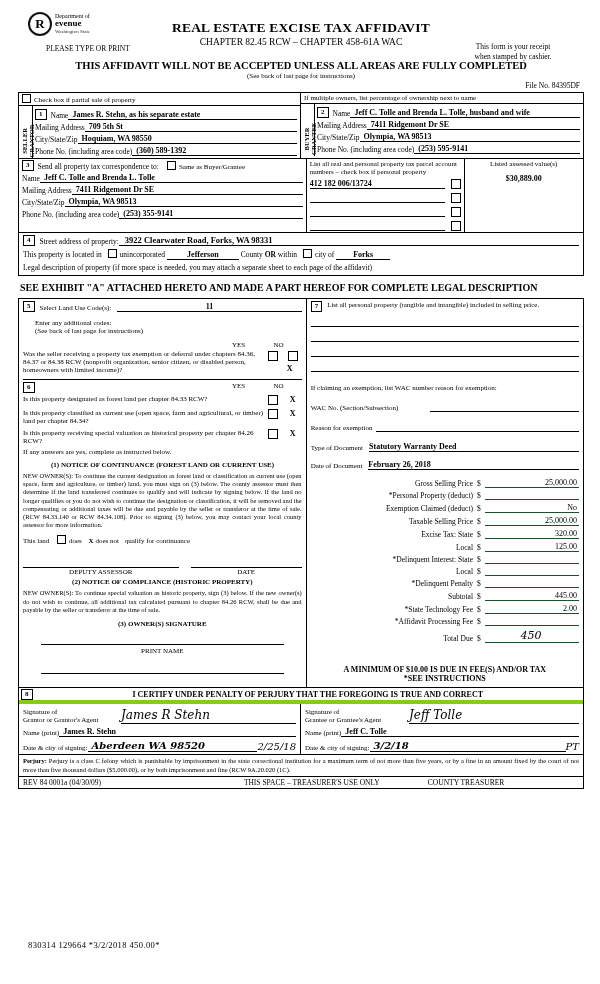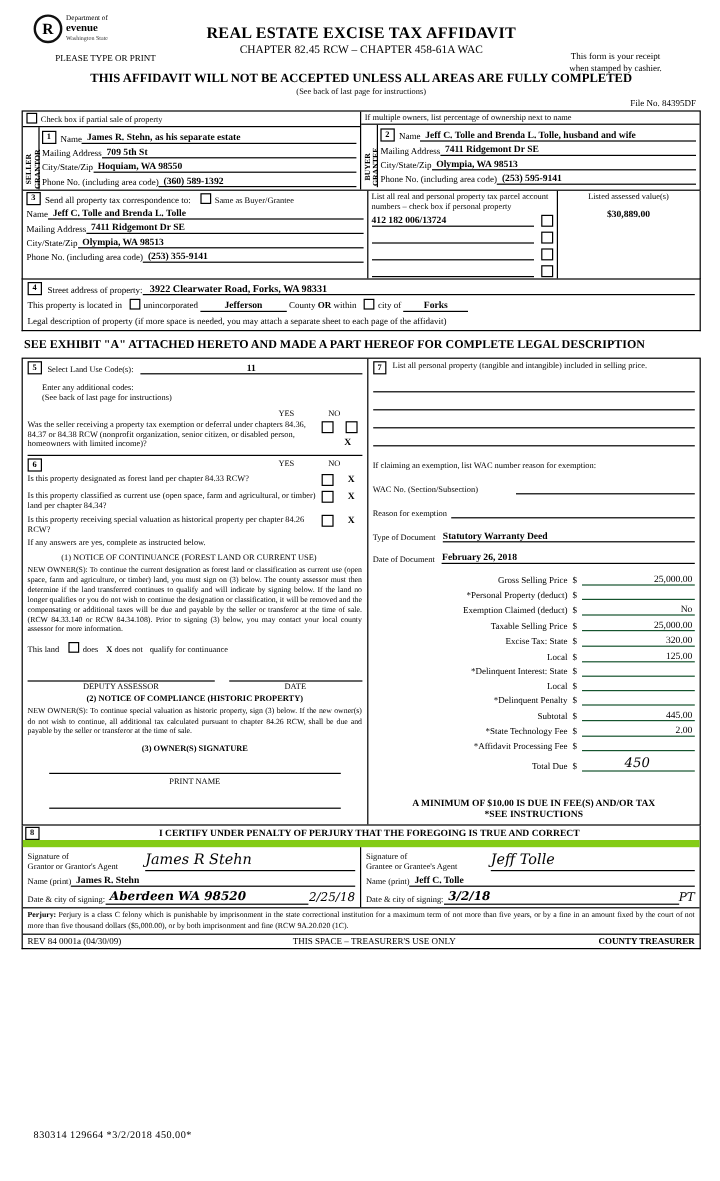--- a/index.html
+++ b/index.html
@@ -85,21 +85,21 @@
   .certtitle{text-align:center;font-size:8px;font-weight:bold;padding:2px 0 1px 0;}
   .sigwrap{display:flex;}
   .sigcol{width:50%;box-sizing:border-box;padding:1px 4px 2px 4px;}
   .sigcol.l{border-right:1px solid #000;}
   .sigline{font-size:7px;display:flex;align-items:flex-end;}
   .sigline .sv{flex:1;border-bottom:1px solid #000;padding-left:4px;font-weight:bold;font-size:8px;}
   .script{font-family:"DejaVu Serif",serif;font-style:italic;font-size:12px;}
   .perj{font-size:6.5px;line-height:8.5px;padding:2px 4px;border-top:1px solid #000;text-align:justify;}
   .footbar{display:flex;font-size:7.5px;border-top:1px solid #000;}
   .footbar div{padding:1px 4px;}
-  .fb1{width:32%;} .fb2{width:40%;text-align:center;} .fb3{width:28%;text-align:right;font-weight:bold;}
+  .fb1{width:32%;} .fb2{width:40%;text-align:center;} .fb3{width:28%;}
 
   .stamp{position:absolute;left:28px;top:940px;font-size:8.5px;letter-spacing:.4px;}
 </style>
 </head>
 <body>
 
 <div class="page">
 <div class="sheet">
 
   <div class="hdr">
@@ -308,21 +308,21 @@
         </div>
         <div class="qrow" style="margin-top:4px;">
           <div class="qtxt">Is this property receiving special valuation as historical property per chapter 84.26 RCW?</div>
           <div class="boxpair">
                 <div class="sqr"></div>
             <div class="xmark">X</div>
               </div>
         </div>
         <div class="fs7" style="margin-top:3px;">If any answers are yes, complete as instructed below.</div>
 
-        <div class="fs7" style="font-weight:normal;margin-top:5px;padding-left:28px;">(1) NOTICE OF CONTINUANCE (FOREST LAND OR CURRENT USE)</div>
+        <div class="fs7" style="font-weight:bold;margin-top:5px;padding-left:28px;">(1) NOTICE OF CONTINUANCE (FOREST LAND OR CURRENT USE)</div>
         <div class="smallp">NEW OWNER(S): To continue the current designation as forest land or classification as current use (open space, farm and agriculture, or timber) land, you must sign on (3) below. The county assessor must then determine if the land transferred continues to qualify and will indicate by signing below. If the land no longer qualifies or you do not wish to continue the designation or classification, it will be removed and the compensating or additional taxes will be due and payable by the seller or transferor at the time of sale. (RCW 84.33.140 or RCW 84.34.108). Prior to signing (3) below, you may contact your local county assessor for more information.</div>
 
         <div class="fs7" style="margin-top:6px;">
           <span>This land</span>
           <span class="cb" style="margin-left:6px;"></span><span>does</span>
           <span style="font-weight:bold;margin-left:5px;">X</span>
           <span>does not</span>
           <span style="margin-left:4px;">qualify for continuance</span>
         </div>
 
@@ -445,21 +445,21 @@
       <div class="fs8" style="font-weight:bold;text-align:center;margin-top:22px;">A MINIMUM OF $10.00 IS DUE IN FEE(S) AND/OR TAX</div>
       <div class="fs8" style="font-weight:bold;text-align:center;">*SEE INSTRUCTIONS</div>
     </div>
   </div>
 
   <div class="sec8">
     <div style="display:flex;align-items:center;">
       <span class="num" style="margin:1px 0 0 2px;">8</span>
       <div class="certtitle" style="flex:1;">I CERTIFY UNDER PENALTY OF PERJURY THAT THE FOREGOING IS TRUE AND CORRECT</div>
     </div>
-    <div class="sigwrap" style="border-top:6px solid #84cc16;">
+    <div class="sigwrap" style="border-top:4px solid #84cc16;">
       <div class="sigcol l">
         <div style="display:flex;align-items:flex-end;">
           <div class="fs7" style="white-space:pre-line;width:98px;">Signature of
 Grantor or Grantor's Agent</div>
           <div style="flex:1;border-bottom:1px solid #000;">
             <span class="script">James R Stehn</span>
           </div>
         </div>
         <div class="sigline" style="margin-top:3px;">
           <span>Name (print)</span>

